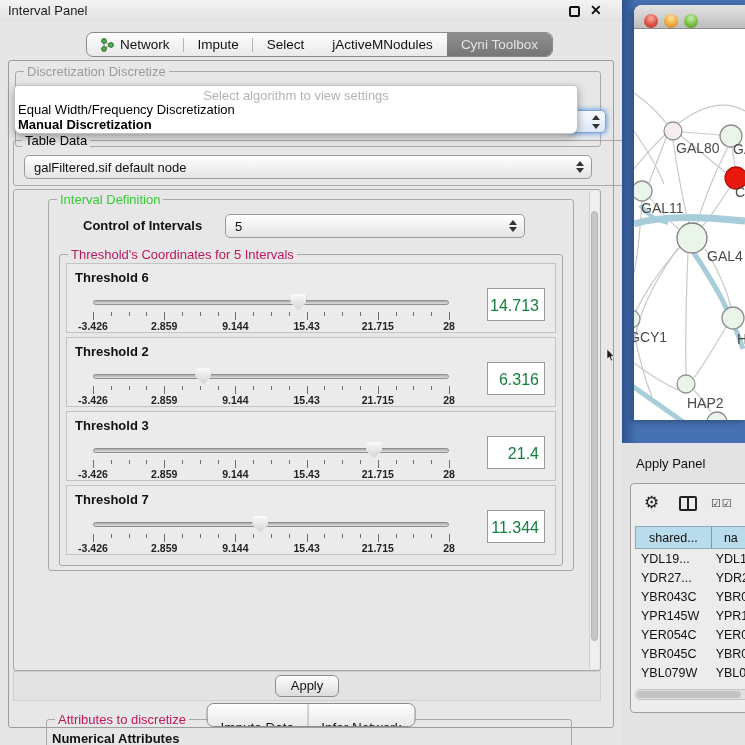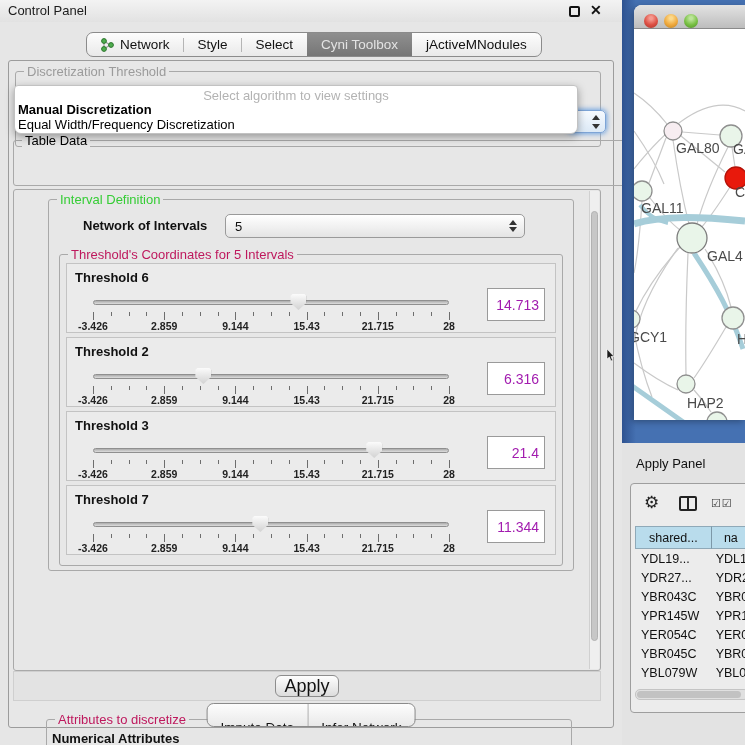--- a/index.html
+++ b/index.html
@@ -79,30 +79,30 @@
     filter:drop-shadow(0 0 1px #7e7e7e); }
   .ticks { position:absolute; left:0; top:20px; width:100%; height:9px; }
   .ticks i { position:absolute; top:0; width:1px; height:4px; background:#6d6d6d; }
   .ticks i.M { height:8px; }
   .scale { position:absolute; left:0; top:28px; width:100%; font-size:10.5px; font-weight:bold; color:#222; }
   .scale span { position:absolute; transform:translateX(-50%); white-space:nowrap; }
   .scale span:nth-child(1){left:0%;} .scale span:nth-child(2){left:20%;}
   .scale span:nth-child(3){left:40%;} .scale span:nth-child(4){left:60%;}
   .scale span:nth-child(5){left:80%;} .scale span:nth-child(6){left:100%;}
   .th-value { position:absolute; right:10px; top:24px; width:58px; height:33px; background:#ffffff;
-    border:1px solid #9a9a9a; font-size:14px; color:#a21caf; text-align:right;
+    border:1px solid #9a9a9a; font-size:16px; color:#15803d; text-align:right;
     line-height:33px; padding-right:5px; }
 
   .attr-group { left:32px; top:529px; width:526px; height:150px; }
   .attr-list-label { position:absolute; left:38px; top:541px; font-size:13px; font-weight:bold; color:#111; }
 
   .apply-row { position:absolute; left:4px; top:610px; width:588px; height:30px; background:#e3e3e3; border:1px solid #cfcfcf; }
   .apply-btn { position:absolute; left:50%; transform:translateX(-50%); top:3px; width:64px; height:22px;
     border:1px solid #8d8d8d; border-radius:6px; background:linear-gradient(#fefefe,#dcdcdc);
-    font-size:18px; color:#111; text-align:center; line-height:20px; }
+    font-size:13px; color:#111; text-align:center; line-height:20px; }
 
   .bottom-tabs { position:absolute; left:50%; transform:translateX(-50%); top:642px; height:24px; display:flex;
     border:1px solid #8b8b8b; border-radius:7px; overflow:hidden;
     background:linear-gradient(#fdfdfd,#e9e9e9); font-size:13.5px; }
   .bottom-tab { display:flex; align-items:flex-start; padding:16px 13px; color:#111; border-right:1px solid #b0b0b0; }
   .bottom-tab:last-child { border-right:none; }
   .bottom-tab.sel { background:linear-gradient(#8f8f8f,#767676); color:#dedede; }
 
   
   .desktop { position:absolute; left:622px; top:0; width:123px; height:443px;
@@ -141,74 +141,81 @@
   .cursor { position:absolute; left:606px; top:349px; width:9px; height:13px; z-index:40; }
 
   svg text { font-family:"Liberation Sans",sans-serif; }
 </style>
 </head>
 <body>
 
 <div class="control-panel">
 
   <div class="cp-titlebar">
-    <span class="cp-title">Control Panel</span>
+    <span class="cp-title">Interval Panel</span>
     <span class="cp-float"></span>
     <span class="cp-close">✕</span>
   </div>
 
   <div class="top-tabs">
     <div class="top-tab">
       <svg class="net-icon" viewBox="0 0 13 14">
         <line x1="3" y1="3" x2="9" y2="7" stroke="#9a9a9a" stroke-width="1.2"></line>
         <line x1="3" y1="11" x2="9" y2="7" stroke="#9a9a9a" stroke-width="1.2"></line>
         <line x1="3" y1="3" x2="3" y2="11" stroke="#9a9a9a" stroke-width="1.2"></line>
         <circle cx="3" cy="3" r="2.4" fill="#4fae4f" stroke="#2c742c"></circle>
         <circle cx="3" cy="11" r="2.4" fill="#4fae4f" stroke="#2c742c"></circle>
         <circle cx="10" cy="7" r="2.4" fill="#4fae4f" stroke="#2c742c"></circle>
       </svg>
       <span>Network</span>
       <i class="sep"></i>
     </div>
     <div class="top-tab">
-      <span>Style</span>
+      <span>Impute</span>
         <i class="sep"></i>
     </div>
     <div class="top-tab">
       <span>Select</span>
     </div>
+    <div class="top-tab">
+      <span>jActiveMNodules</span>
+    </div>
     <div class="top-tab sel">
       <span>Cyni Toolbox</span>
     </div>
-    <div class="top-tab">
-      <span>jActiveMNodules</span>
-    </div>
   </div>
 
   <div class="main-panel">
 
     <div class="groupbox algo-group">
-      <span class="group-label algo-label">Discretization Threshold</span>
+      <span class="group-label algo-label">Discretization Discretize</span>
       <div class="algo-combo-fragment">
         <span class="stepper" style="position:absolute;right:5px;top:4px;width:8px;height:14px;">
           <b style="position:absolute;top:0;border-left:4px solid transparent;border-right:4px solid transparent;border-bottom:5px solid #333;"></b>
           <b style="position:absolute;bottom:0;border-left:4px solid transparent;border-right:4px solid transparent;border-top:5px solid #333;"></b>
         </span>
       </div>
     </div>
 
     <div class="groupbox tabledata-group">
       <span class="group-label">Table Data</span>
+      <div class="combo td-combo">
+        <span>galFiltered.sif default node</span>
+        <span class="stepper">
+            <b class="up"></b>
+            <b class="dn"></b>
+          </span>
+      </div>
     </div>
 
     <div class="groupbox scroll-panel">
 
       <div class="groupbox interval-group">
         <span class="group-label green">Interval Definition</span>
-        <span class="noi-label">Network of Intervals</span>
+        <span class="noi-label">Control of Intervals</span>
         <div class="combo noi-combo">
           <span>5</span>
           <span class="stepper">
               <b class="up"></b>
               <b class="dn"></b>
             </span>
         </div>
 
         <div class="groupbox thresh-group">
           <span class="group-label blue">Threshold's Coordinates for 5 Intervals</span>
@@ -396,22 +403,22 @@
       </div>
       <div class="bottom-tab">
         <span>Infer Network</span>
       </div>
     </div>
 
   </div>
 
   <div class="algo-popup">
     <div class="popup-prompt">Select algorithm to view settings</div>
+    <div class="popup-item">Equal Width/Frequency Discretization</div>
     <div class="popup-item bold">Manual Discretization</div>
-    <div class="popup-item">Equal Width/Frequency Discretization</div>
   </div>
 
 </div>
 
 <div class="desktop"></div>
 
 <div class="net-window">
   <div class="net-titlebar">
     <span class="tl red"></span>
     <span class="tl yellow"></span>

